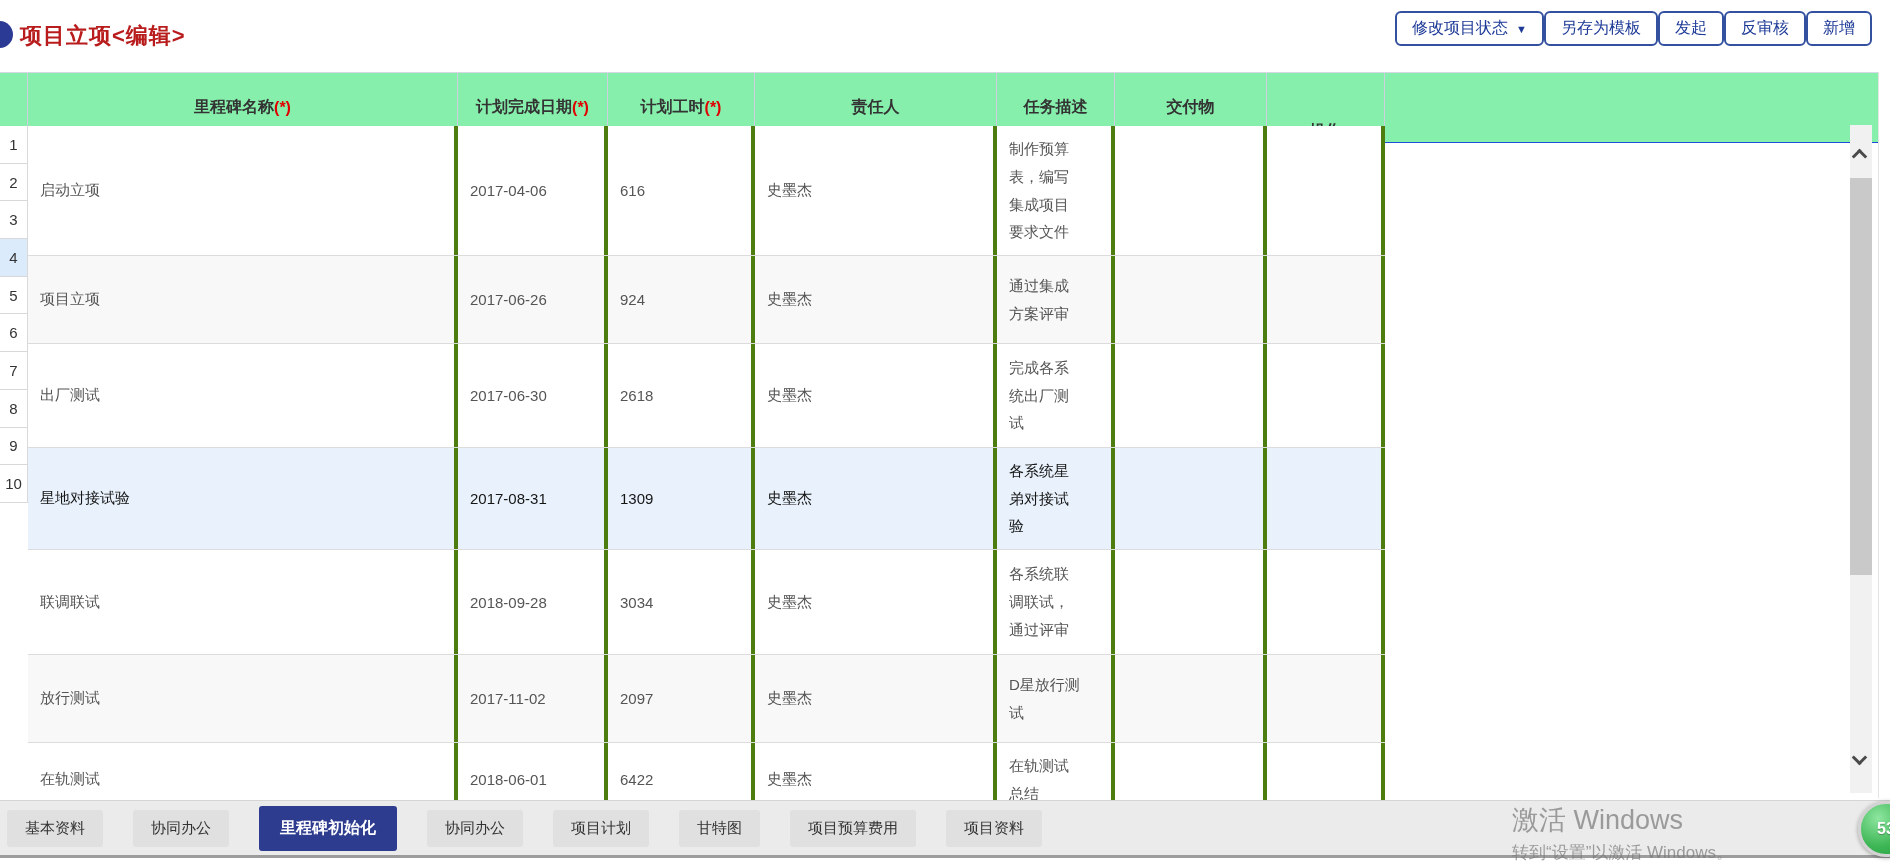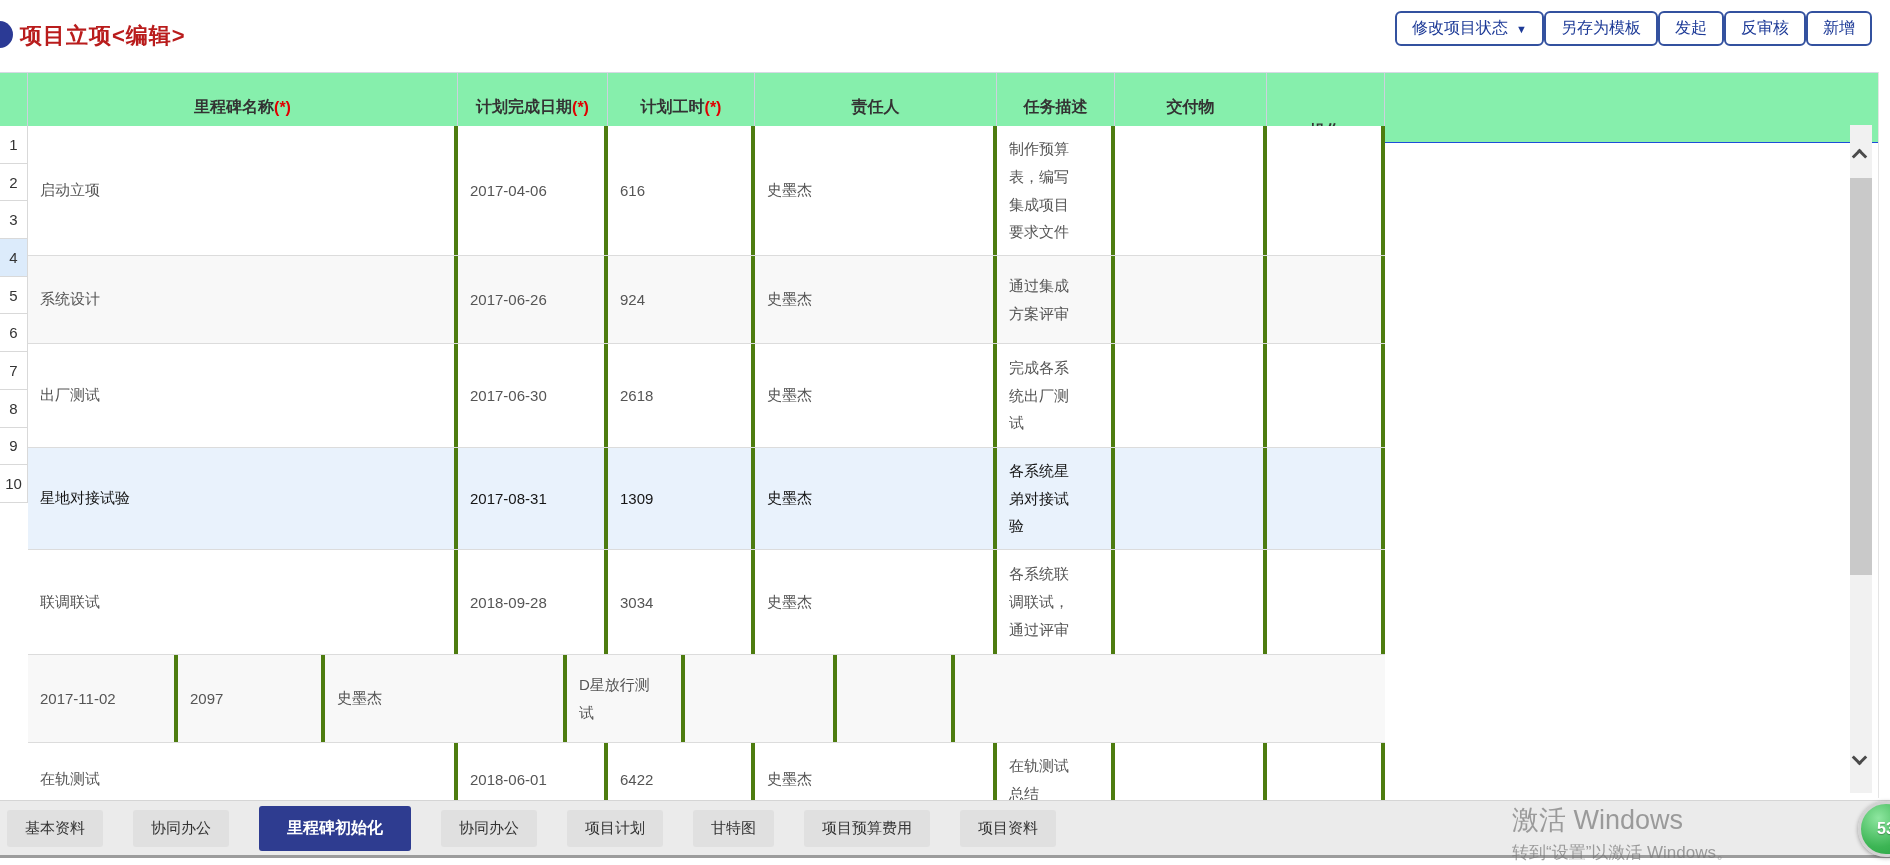--- a/index.html
+++ b/index.html
@@ -56,21 +56,21 @@
   .chev.down { position:absolute; left:4px; bottom:30px; transform:rotate(-135deg); }
   .vthumb { position:absolute; left:0; top:53px; width:22px; height:397px; background:#c9c9c9; }
 
   
   .tabbar { position:absolute; top:800px; left:0; width:1890px; height:58px; background:#ebebeb;
             border-top:1px solid #d5d5d5; border-bottom:3px solid #9c9c9c; display:flex; align-items:center; }
   .tab { height:37px; background:#e0e0e0; color:#333; font-size:15px; border:none; border-radius:3px;
          padding:0 18px; margin-right:30px; display:flex; align-items:center; cursor:pointer;
          font-family:inherit; white-space:nowrap; }
   .tab:first-child { margin-left:7px; }
-  .tab.active { background:#2e3c90; color:#fff; font-weight:bold; font-size:16px; height:45px; padding:0 28px; }
+  .tab.active { background:#2e3c90; color:#fff; font-weight:bold; font-size:16px; height:45px; padding:0 21px; }
 
   
   .watermark { position:absolute; left:1512px; top:802px; color:rgba(120,120,120,0.7); pointer-events:none; }
   .wm1 { font-size:27px; }
   .wm2 { font-size:17px; margin-top:3px; }
   .badge { position:absolute; left:1858px; top:801px; width:56px; height:56px; border-radius:50%;
            border:3px solid #d2d2d2; background:radial-gradient(circle at 35% 28%, #8ee6a0, #3cb554 60%, #28a143);
            box-shadow:0 1px 4px rgba(0,0,0,0.35); display:flex; align-items:center; justify-content:center; }
   .badge span { color:#fff; font-weight:bold; font-size:16px; text-shadow:0 1px 1px rgba(0,0,0,0.3); }
 </style>
@@ -153,21 +153,21 @@
       <div class="tcell c4">史墨杰</div>
       <div class="tcell c5 desc">制作预算
 表，编写
 集成项目
 要求文件</div>
       <div class="tcell c6"></div>
       <div class="tcell c7"></div>
     </div>
 
     <div class="trow alt h2">
-      <div class="tcell c1">系统设计</div>
+      <div class="tcell c1">项目立项</div>
       <div class="tcell c2">2017-06-26</div>
       <div class="tcell c3">924</div>
       <div class="tcell c4">史墨杰</div>
       <div class="tcell c5 desc">通过集成
 方案评审</div>
       <div class="tcell c6"></div>
       <div class="tcell c7"></div>
     </div>
 
     <div class="trow h3">
@@ -200,20 +200,21 @@
       <div class="tcell c3">3034</div>
       <div class="tcell c4">史墨杰</div>
       <div class="tcell c5 desc">各系统联
 调联试，
 通过评审</div>
       <div class="tcell c6"></div>
       <div class="tcell c7"></div>
     </div>
 
     <div class="trow alt h6">
+      <div class="tcell c1">放行测试</div>
       <div class="tcell c2">2017-11-02</div>
       <div class="tcell c3">2097</div>
       <div class="tcell c4">史墨杰</div>
       <div class="tcell c5 desc">D星放行测
 试</div>
       <div class="tcell c6"></div>
       <div class="tcell c7"></div>
     </div>
 
     <div class="trow h7">

